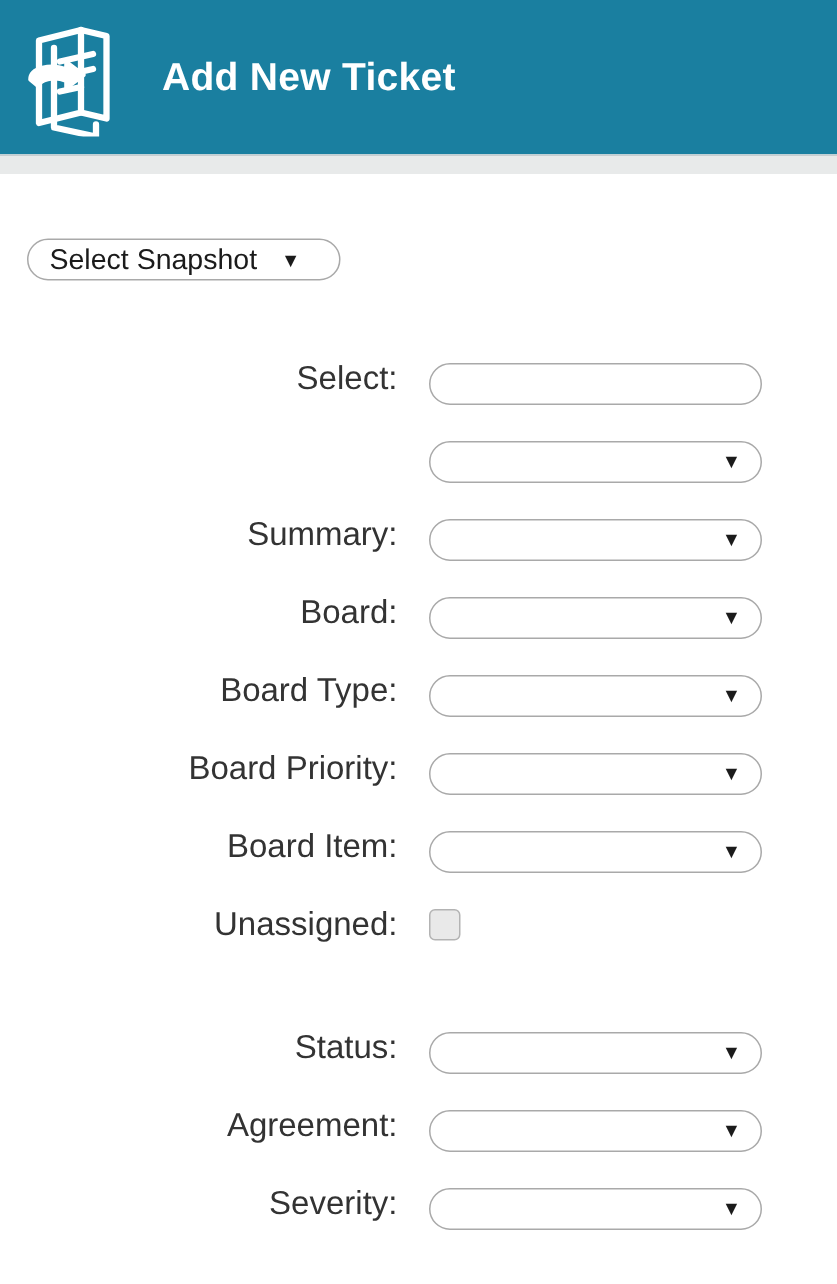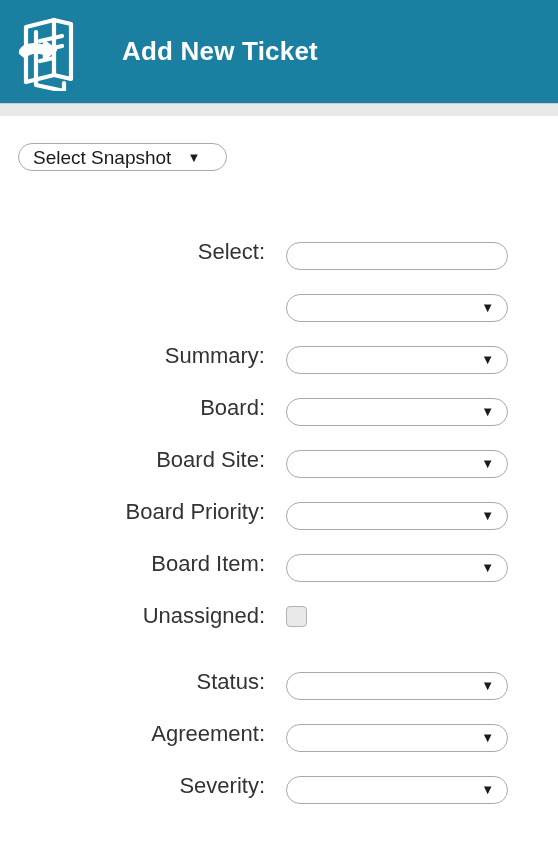--- a/index.html
+++ b/index.html
@@ -33,38 +33,38 @@
     margin-left: 14px;
     margin-top: 2px;
     flex: none;
     display: block;
   }
   #header-title {
     color: #ffffff;
     font-size: 26px;
     font-weight: bold;
     letter-spacing: 0.2px;
-    margin-left: 36px;
+    margin-left: 22px;
     white-space: nowrap;
   }
   #header-underbar {
     position: absolute;
     left: 0;
     top: 103px;
     width: 558px;
     height: 12px;
     background: #e8eaea;
     border-top: 1px solid #c6cdd0;
   }
 
   
   #snapshot-row {
     position: absolute;
     left: 0;
-    top: 143px;
+    top: 159px;
     width: 558px;
     height: 30px;
   }
   #snapshot-select {
     position: absolute;
     left: 18px;
     top: 0;
     height: 28px;
     box-sizing: border-box;
     min-width: 209px;
@@ -94,21 +94,21 @@
     position: absolute;
     left: 0;
     top: 236px;
     width: 558px;
   }
   .form-row {
     position: relative;
     height: 52px;
   }
   .form-row.spaced {
-    margin-top: 14px;
+    margin-top: 30px;
   }
   .row-label {
     position: absolute;
     left: 0;
     width: 265px;
     top: 0;
     height: 32px;
     line-height: 32px;
     text-align: right;
     font-size: 22px;
@@ -217,21 +217,21 @@
       </div>
     </div>
     <div class="form-row">
       <div class="row-label">Board:</div>
       <div class="field-wrap">
         <input type="text" readonly="" class="field-box" value="" style="">
         <span class="field-caret">▼</span>
       </div>
     </div>
     <div class="form-row">
-      <div class="row-label">Board Site:</div>
+      <div class="row-label">Board Type:</div>
       <div class="field-wrap">
         <input type="text" readonly="" class="field-box" value="" style="">
         <span class="field-caret">▼</span>
       </div>
     </div>
     <div class="form-row">
       <div class="row-label">Board Priority:</div>
       <div class="field-wrap">
         <input type="text" readonly="" class="field-box" value="" style="">
         <span class="field-caret">▼</span>

